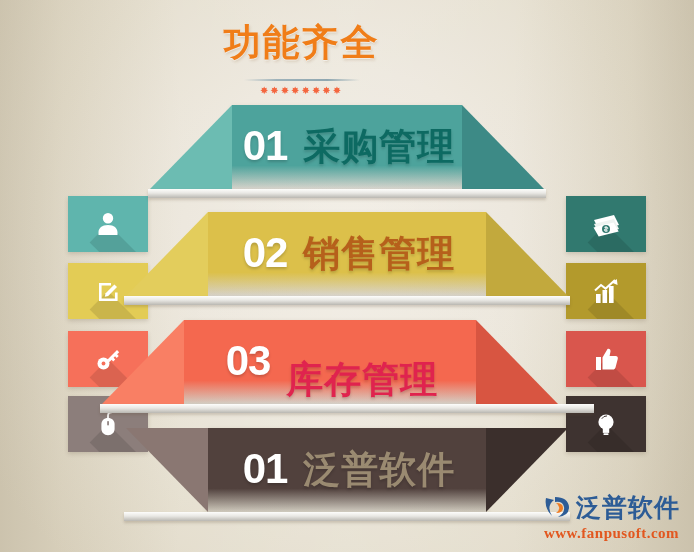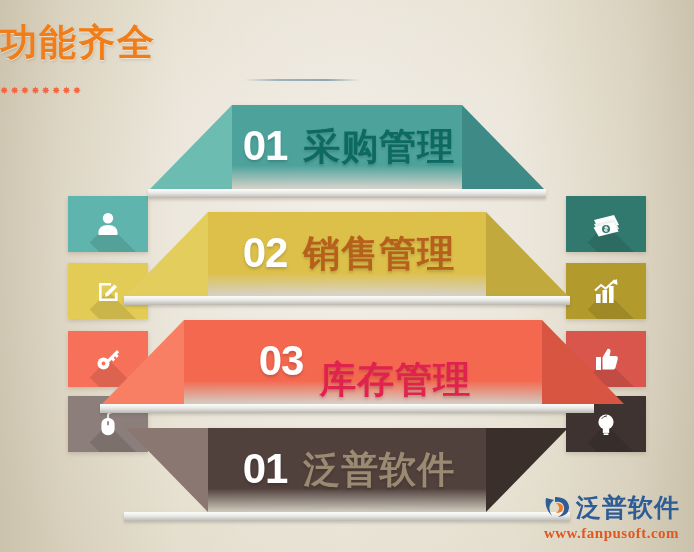--- a/index.html
+++ b/index.html
@@ -22,21 +22,21 @@
        rgba(120,105,75,.05) 9%,
        rgba(255,255,255,.16) 26%,
        rgba(255,255,255,.22) 50%,
        rgba(255,255,255,.16) 74%,
        rgba(120,105,75,.05) 91%,
        rgba(120,105,75,.17) 100%);
     pointer-events:none;
   }
 
   
-  .hdr{position:absolute;left:0;top:0;width:603px;z-index:6;}
+  .hdr{position:absolute;left:0;top:0;width:603px;text-align:center;z-index:6;}
   .title{
     margin:0;padding-top:24px;
     font-size:37px;line-height:1;font-weight:bold;letter-spacing:2px;
     color:#f07d18;
     text-shadow:0 1px 0 rgba(255,255,255,.55), 1px 2px 3px rgba(120,70,20,.18);
   }
   .rule{
     width:116px;height:2px;margin:18px auto 0;
     background:linear-gradient(90deg,rgba(150,170,180,0) 0%,#9fb3bb 28%,#8fa7b1 72%,rgba(150,170,180,0) 100%);
   }
@@ -187,21 +187,21 @@
         <div class="wing" style="left: -82px; width: 82px; background: rgb(227, 205, 92); clip-path: polygon(0px 100%, 100% 0px, 100% 100%);"></div>
         <div class="wing" style="left: 100%; width: 82px; background: rgb(194, 169, 61); clip-path: polygon(0px 0px, 100% 100%, 0px 100%);"></div>
         <div class="face">
           <div class="lab">
             <div class="num" style="color: rgb(255, 255, 255);">02</div>
             <div class="txt" style="color: rgb(182, 96, 27); text-shadow: rgba(0, 0, 0, 0.16) 0px 2px 3px;">销售管理</div>
           </div>
         </div>
       </div>
       <div class="ledge" style="left: 124px; top: 296px; width: 446px;"></div>
-      <div class="band" style="left: 184px; top: 320px; width: 358px; height: 84px; background: linear-gradient(rgb(244, 104, 79) 0%, rgb(244, 104, 79) 72%, rgba(0, 0, 0, 0.1) 100%); box-shadow: rgba(70, 55, 35, 0.2) 0px 3px 6px;">
+      <div class="band" style="left: 184px; top: 320px; width: 292px; height: 84px; background: linear-gradient(rgb(244, 104, 79) 0%, rgb(244, 104, 79) 72%, rgba(0, 0, 0, 0.1) 100%); box-shadow: rgba(70, 55, 35, 0.2) 0px 3px 6px;">
         <div class="wing" style="left: -82px; width: 82px; background: rgb(249, 127, 100); clip-path: polygon(0px 100%, 100% 0px, 100% 100%);"></div>
         <div class="wing" style="left: 100%; width: 82px; background: rgb(216, 85, 65); clip-path: polygon(0px 0px, 100% 100%, 0px 100%);"></div>
         <div class="face">
           <div class="lab">
             <div class="num" style="color: rgb(255, 255, 255);">03</div>
             <div class="txt" style="color: rgb(224, 35, 78); text-shadow: rgba(0, 0, 0, 0.16) 0px 2px 3px; margin-top: 37px;">库存管理</div>
           </div>
         </div>
       </div>
       <div class="ledge" style="left: 100px; top: 404px; width: 494px;"></div>

